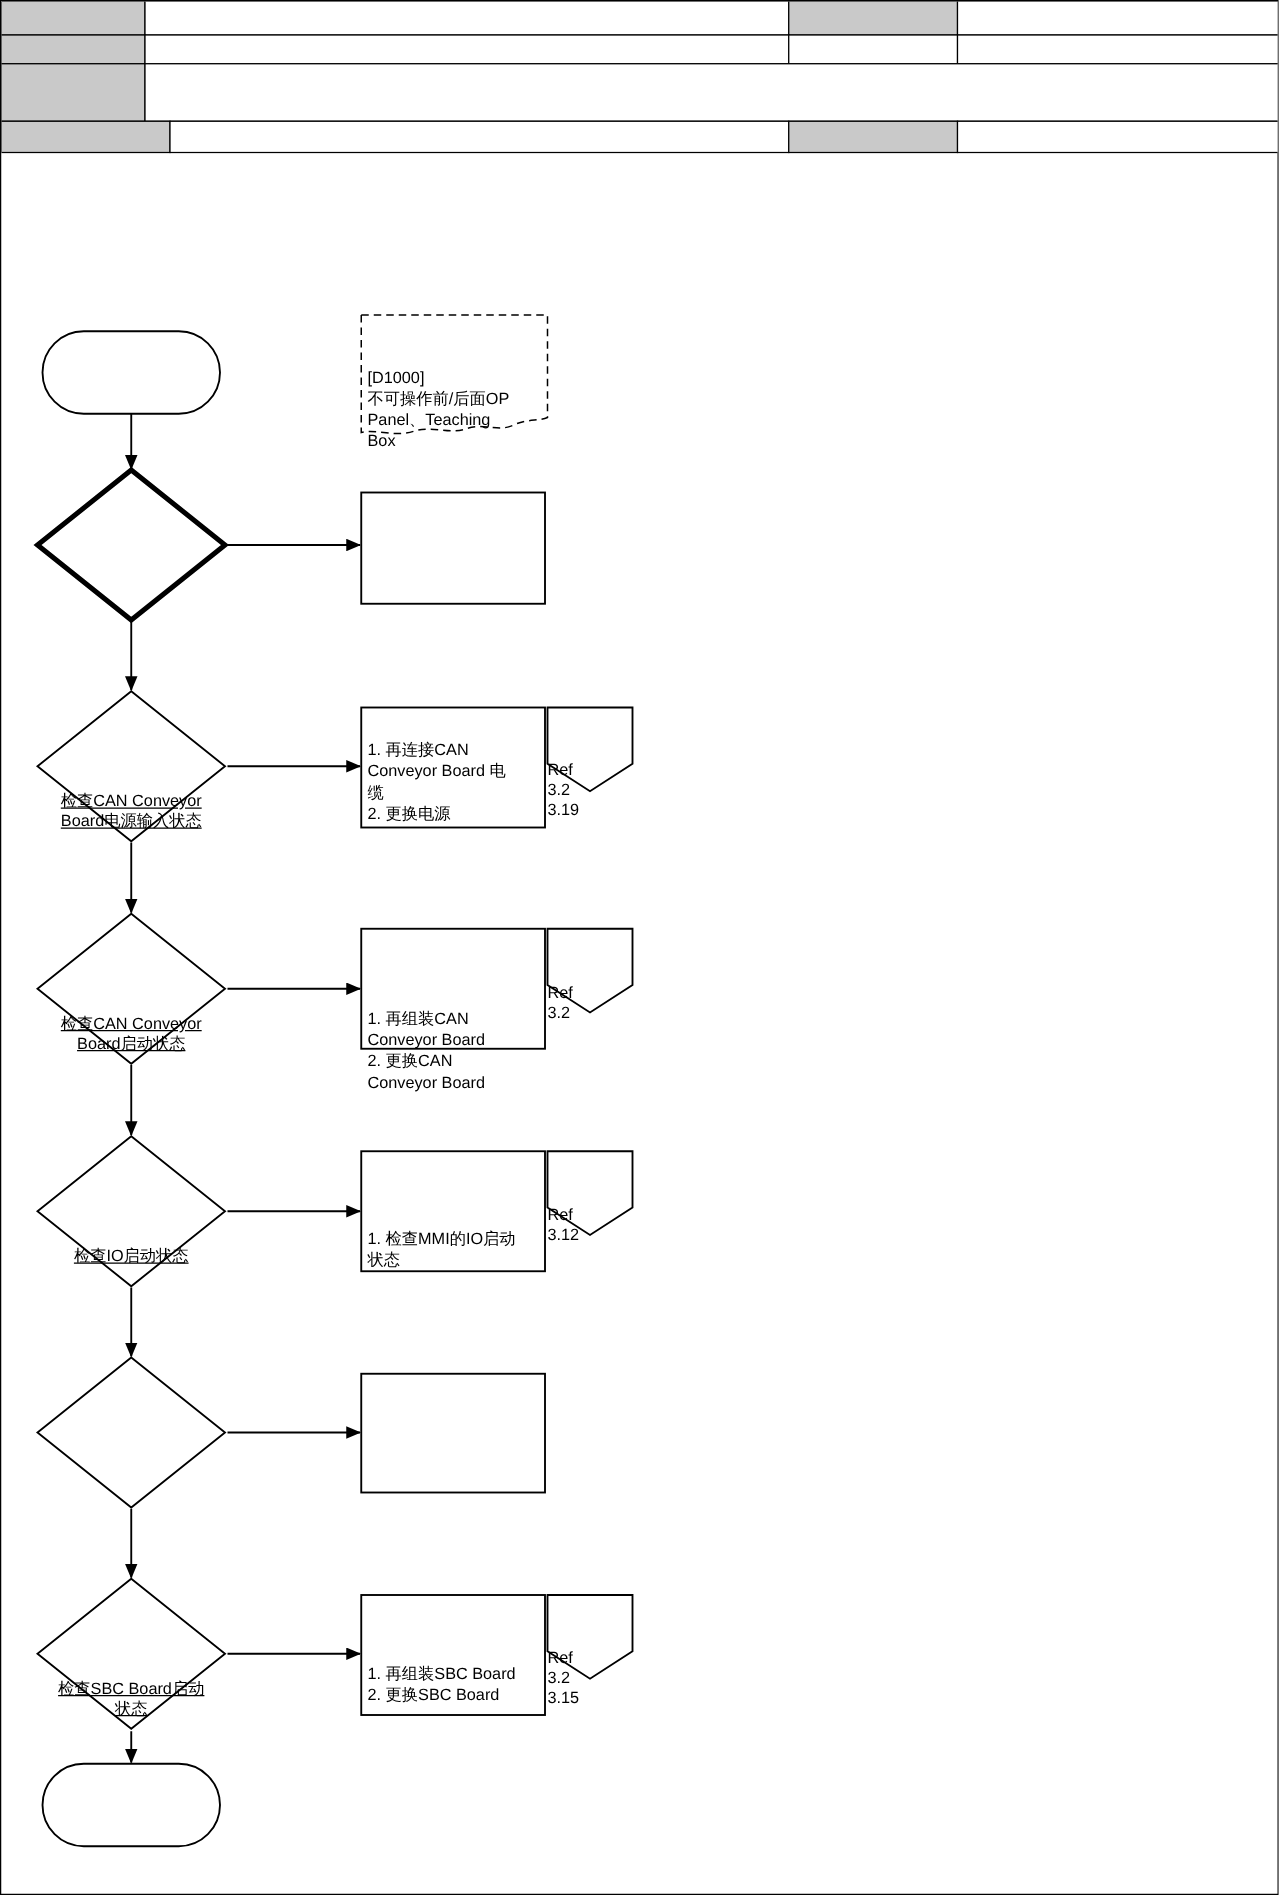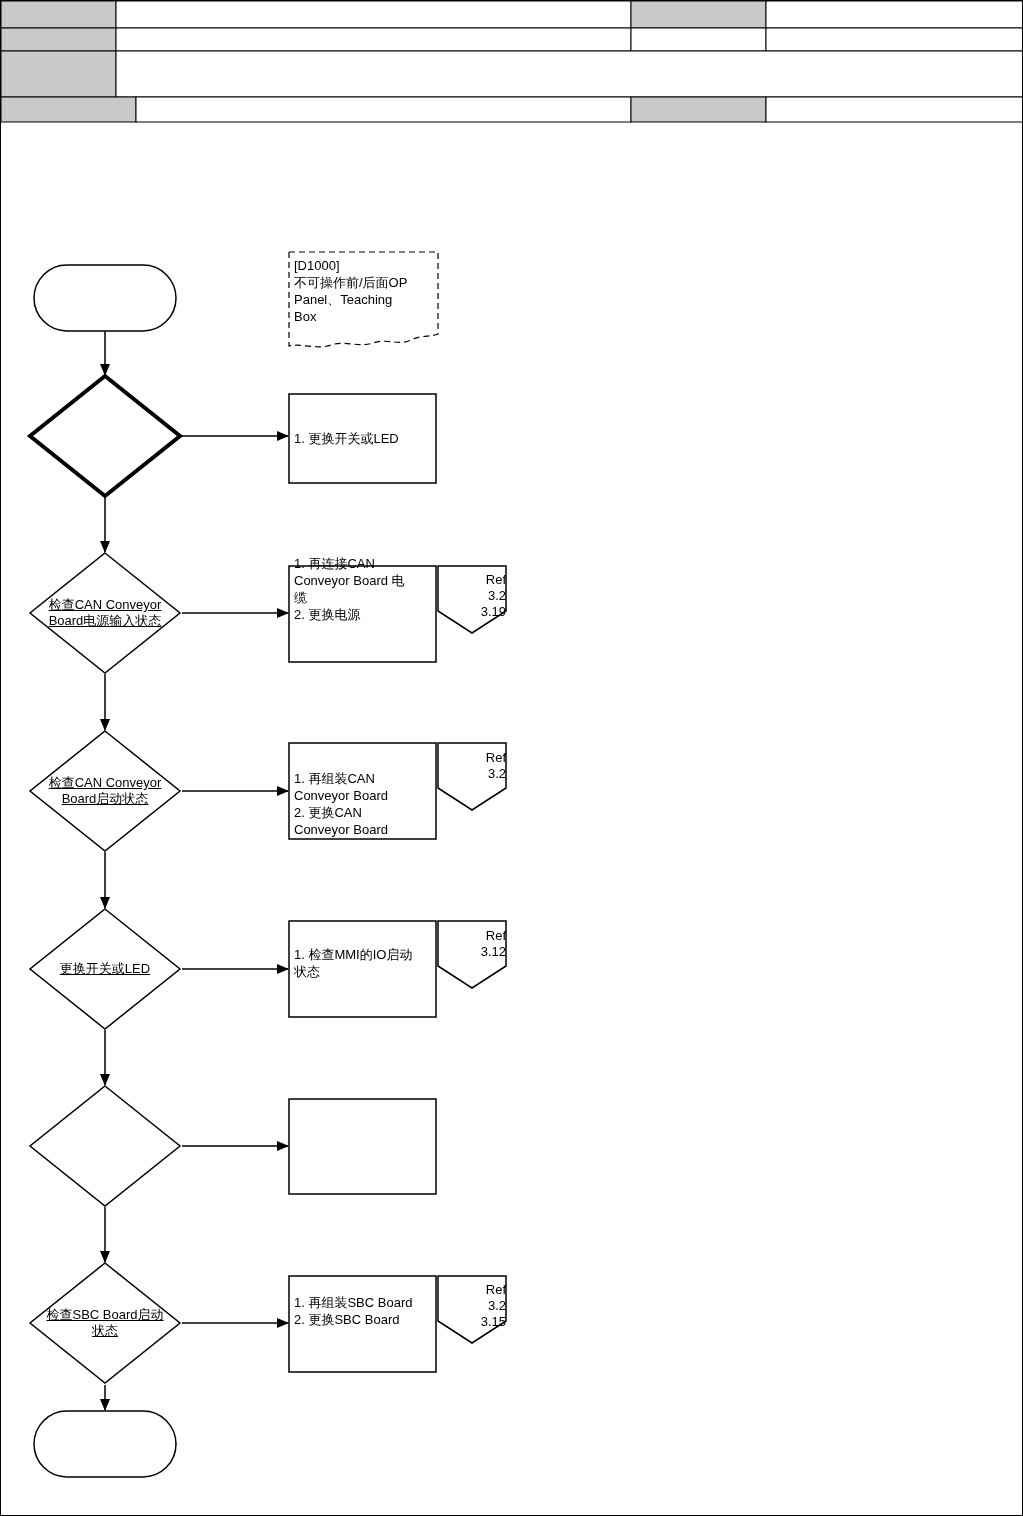--- a/index.html
+++ b/index.html
@@ -12,36 +12,37 @@
     font-family:"Liberation Sans", sans-serif;
     overflow:hidden;
   }
   svg.layer{position:absolute;left:0;top:0;}
   .txt{
     position:absolute;
     font-size:13px;
     line-height:16px;
     color:#000;
     white-space:pre-line;
+    margin-top:36px;
   }
   .cond{
     left:24px;width:160px;height:120px;
     display:flex;align-items:center;justify-content:center;
     text-align:center;
     text-decoration:underline;
   }
   .action{
     left:293px;width:138px;
     display:flex;align-items:center;
     text-align:left;
     line-height:17px;
   }
   .refLbl{
     left:437px;width:68px;
-    text-align:right;
+    text-align:left;
   }
   .noteTxt{
     left:293px;top:256px;width:140px;
     line-height:17px;
   }
 </style>
 </head>
 <body>
 
 <div class="page">
@@ -116,25 +117,24 @@
 
   <div class="txt noteTxt">[D1000]
 不可操作前/后面OP
 Panel、Teaching
 Box</div>
 
   <div class="txt cond" style="top:552px">检查CAN Conveyor
 Board电源输入状态</div>
   <div class="txt cond" style="top:730px">检查CAN Conveyor
 Board启动状态</div>
-  <div class="txt cond" style="top:908px">更换开关或LED</div>
+  <div class="txt cond" style="top:908px">检查IO启动状态</div>
   <div class="txt cond" style="top:1262px">检查SBC Board启动
 状态</div>
 
-  <div class="txt action" style="top:393px;height:89px">1. 更换开关或LED</div>
   <div class="txt action" style="top:540px;height:96px">1. 再连接CAN
 Conveyor Board 电
 缆
 2. 更换电源</div>
   <div class="txt action" style="top:742px;height:121px">1. 再组装CAN
 Conveyor Board
 2. 更换CAN
 Conveyor Board</div>
   <div class="txt action" style="top:920px;height:84px">1. 检查MMI的IO启动
 状态</div>

